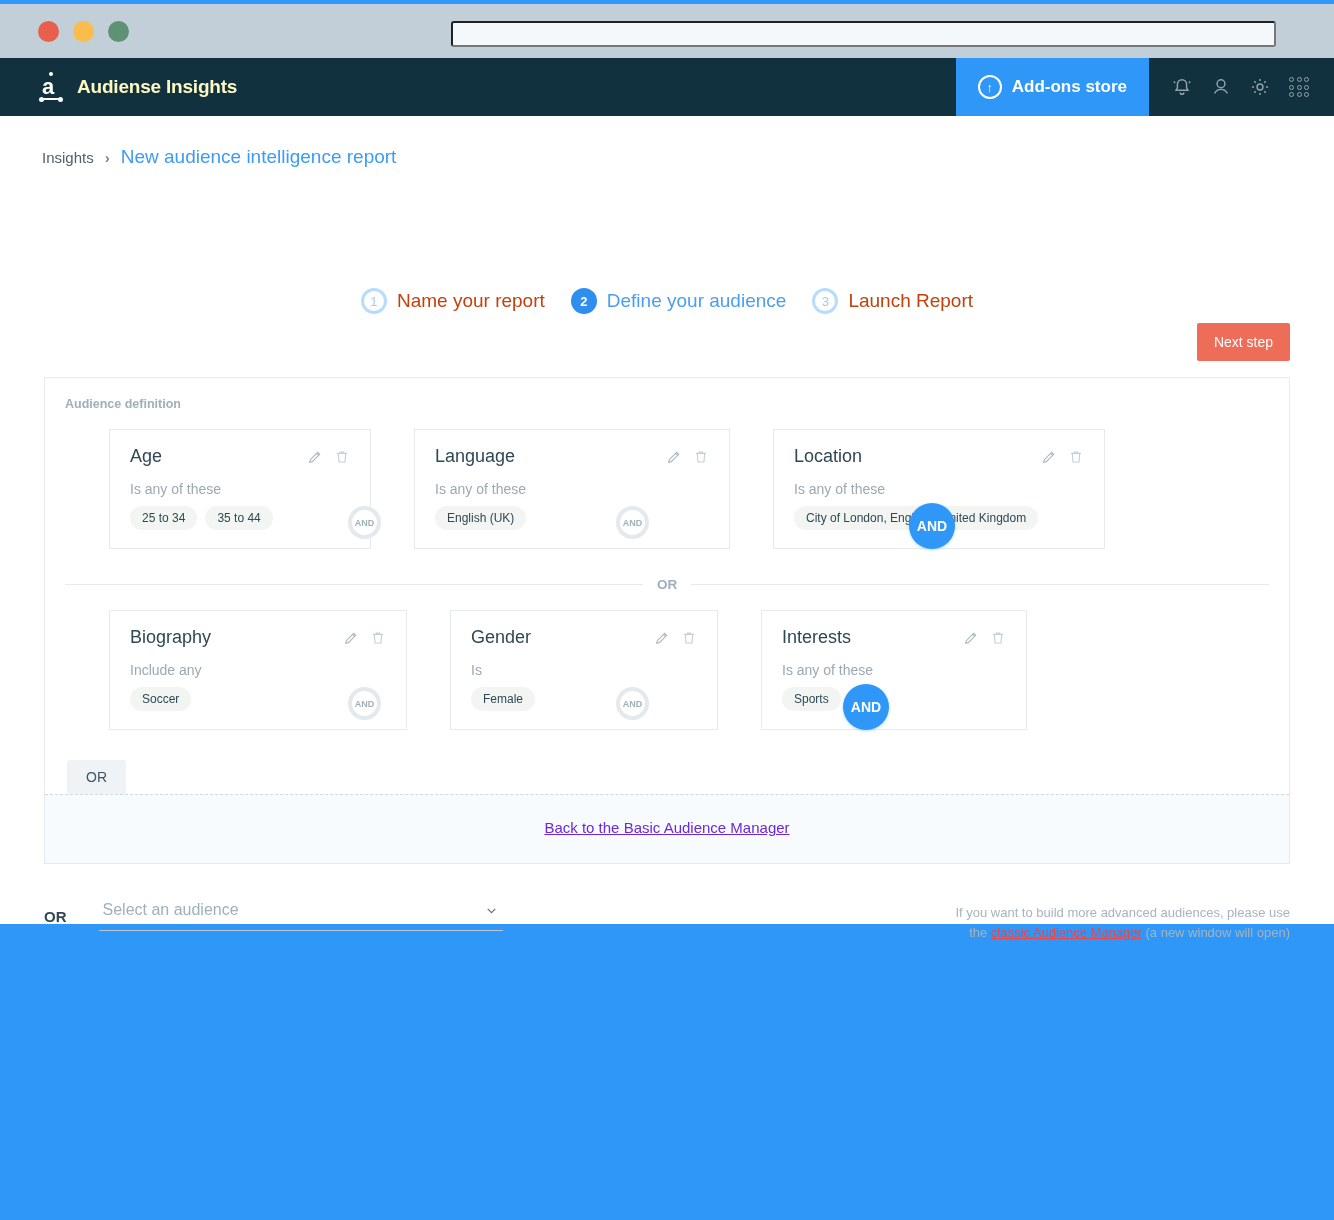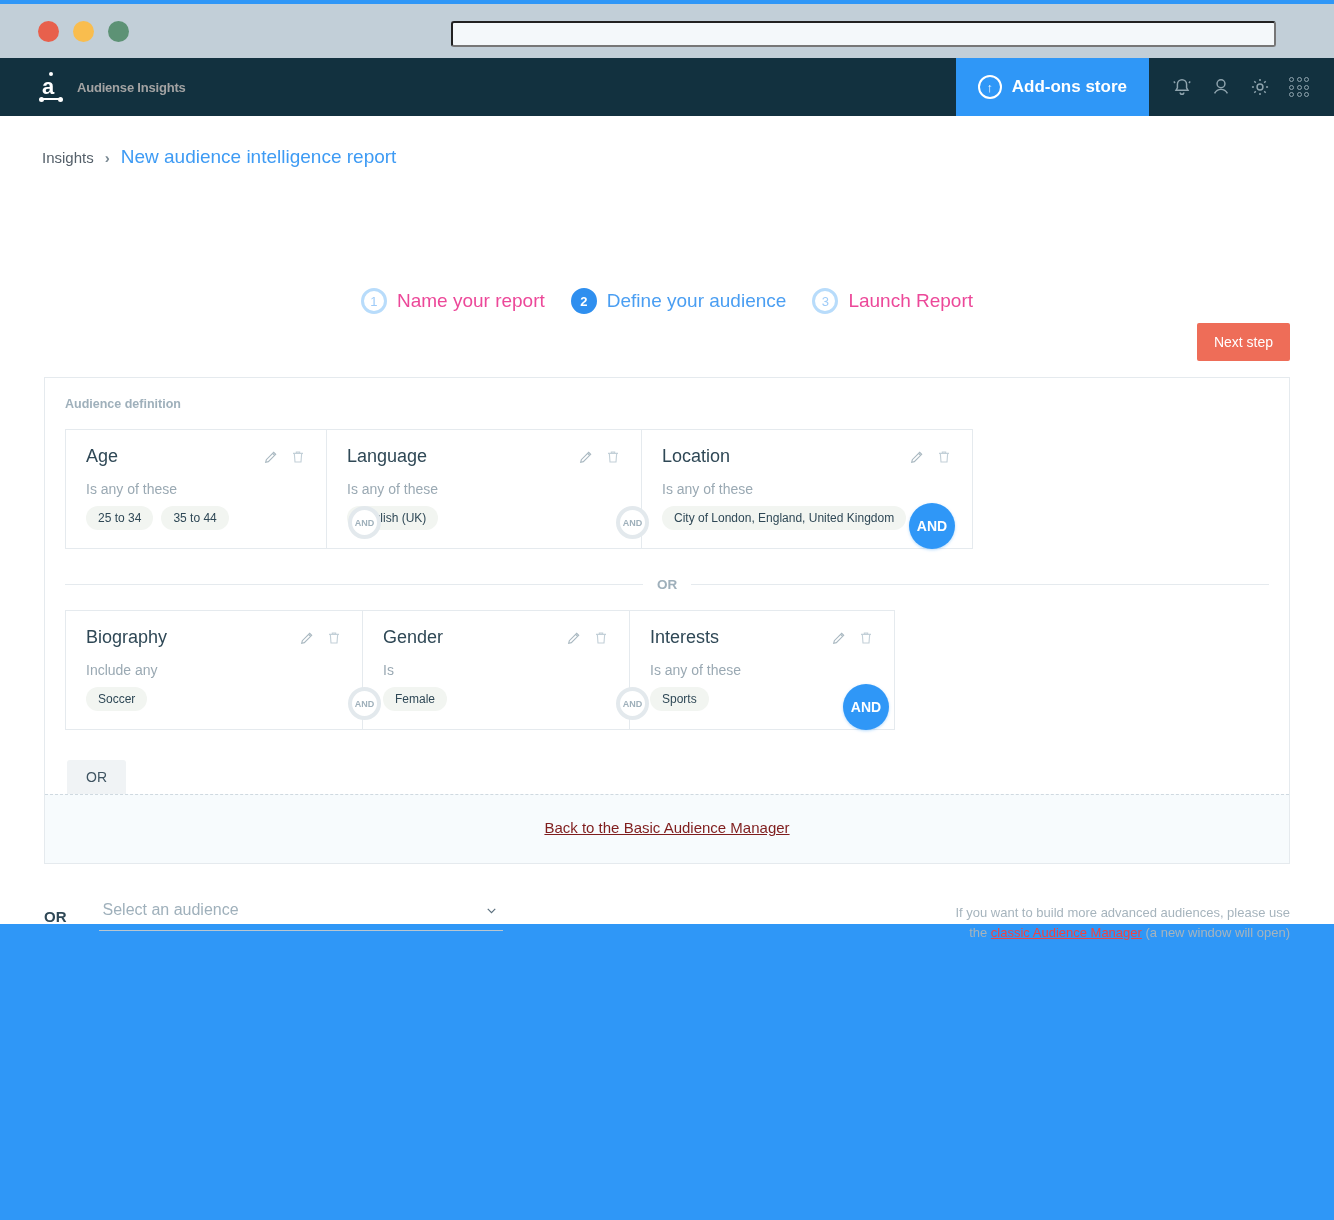--- a/index.html
+++ b/index.html
@@ -79,22 +79,22 @@
     position: absolute; left: 2px; bottom: 2px;
     width: 22px; height: 2px; background: #fff;
   }
   .logo-bar::before, .logo-bar::after {
     content: ""; position: absolute; top: -1.5px;
     width: 5px; height: 5px; border-radius: 50%; background: #fff;
   }
   .logo-bar::before { left: -1px; }
   .logo-bar::after  { right: -1px; }
   .brand-title {
-    color: #a3a3a3;
-    font-size: 13px;
+    color: #fef9c3;
+    font-size: 19px;
     font-weight: bold;
     letter-spacing: -0.2px;
   }
   .header-right {
     position: absolute;
     right: 0; top: 0; height: 58px;
     display: flex;
     align-items: stretch;
   }
   .addons-btn {
@@ -179,21 +179,21 @@
     background: #fff;
   }
   .step.active .step-num {
     background: #2f8fef;
     border-color: #2f8fef;
     color: #ffffff;
     font-weight: bold;
   }
   .step-label {
     font-size: 19px;
-    color: #ec4899;
+    color: #c2410c;
   }
   .step.active .step-label { color: #4a9ef2; }
 
   .next-step-btn {
     position: absolute;
     right: 44px; top: 207px;
     width: 93px; height: 38px;
     background: #ee6d58;
     color: #ffffff;
     font-size: 14px;
@@ -225,20 +225,21 @@
     position: relative;
   }
 
   .card {
     border: 1px solid #e5eaee;
     min-height: 119px;
     padding: 16px 20px 18px 20px;
     background: #fff;
     position: relative;
     margin-right: -1px;
+    margin-left: 44px;
   }
   .card-head {
     display: flex;
     align-items: center;
     justify-content: space-between;
     gap: 30px;
   }
   .card-title {
     font-size: 18px;
     color: #2f4856;
@@ -314,21 +315,21 @@
     border-radius: 3px 3px 0 0;
     cursor: pointer;
   }
   .panel-footer {
     border-top: 1px dashed #cfd9e0;
     background: #f7fbfd;
     text-align: center;
     padding: 24px 0 26px 0;
   }
   .footer-link {
-    color: #7f1d1d;
+    color: #6d28d9;
     font-size: 15px;
     text-decoration: underline;
     cursor: pointer;
   }
 
   
   .bottom-row {
     position: absolute;
     left: 44px; right: 44px; top: 785px;
     display: flex;

